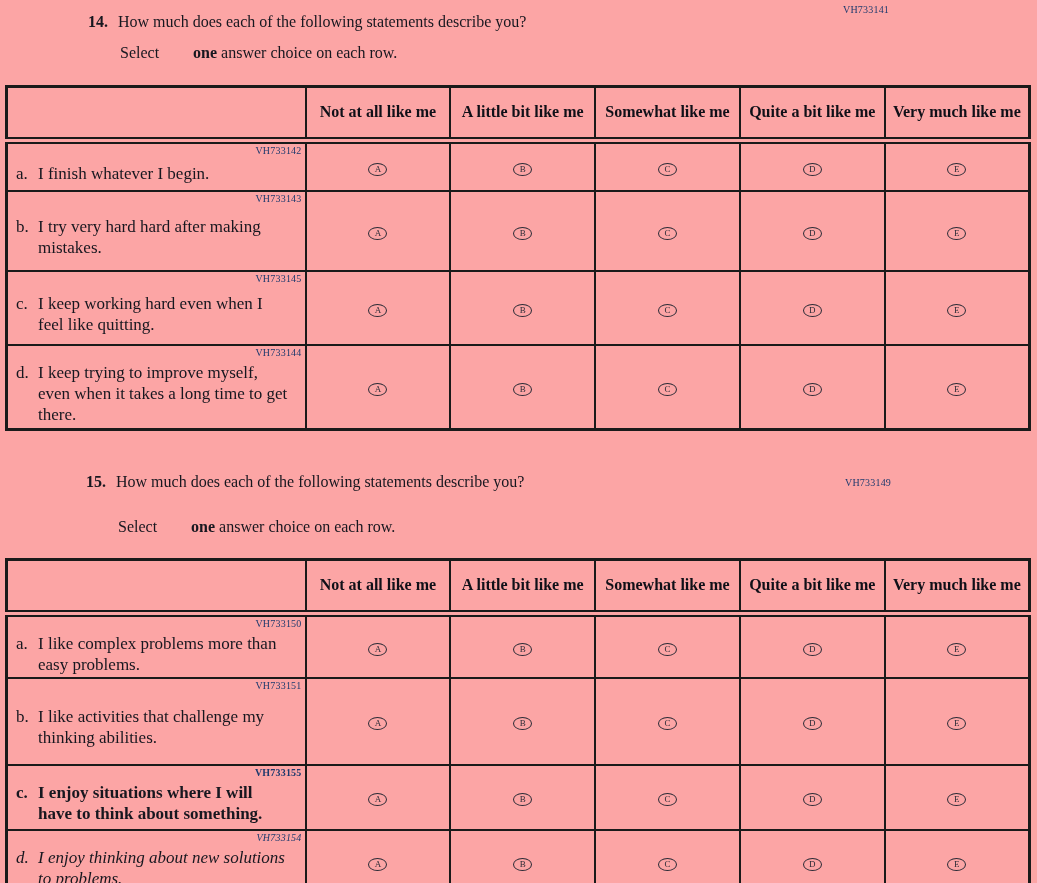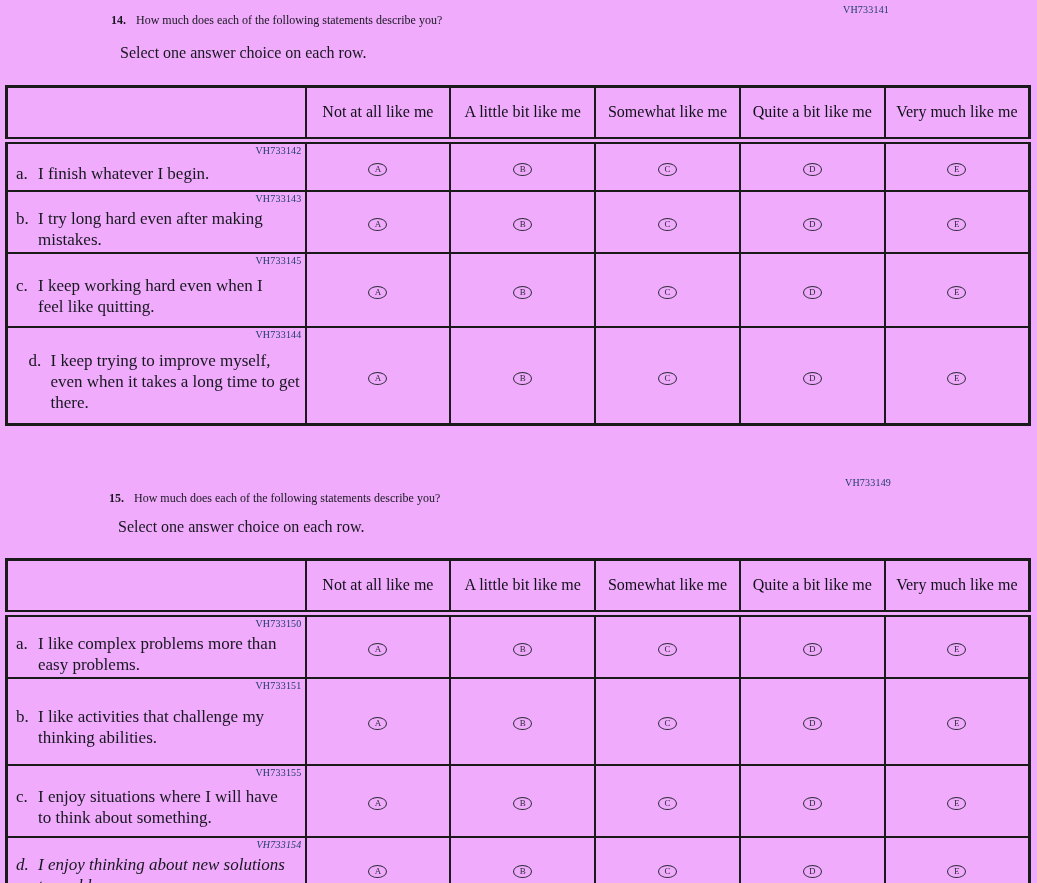--- a/index.html
+++ b/index.html
@@ -1,35 +1,35 @@
 <!DOCTYPE html>
 <html><head>
 <meta charset="utf-8">
 <style>
   html,body{margin:0;padding:0;background:#ffffff;}
   #page{
-    position:relative;width:1037px;height:883px;background:#f0abfc;
+    position:relative;width:1037px;height:883px;background:#fca5a5;
     font-family:"Liberation Serif","DejaVu Serif",serif;color:#17171f;overflow:hidden;
   }
   .q-code{
     position:absolute;font-size:10px;color:#1e3a6e;letter-spacing:.2px;
   }
-  .q-line{position:absolute;font-size:12px;white-space:nowrap;margin-left:23px;}
+  .q-line{position:absolute;font-size:16px;white-space:nowrap;}
   .q-number{font-weight:bold;display:inline-block;margin-right:10px;}
   .q-instr{position:absolute;font-size:16px;white-space:nowrap;}
-  .q-instr .bold{font-weight:normal;}
+  .q-instr .bold{font-weight:bold;margin-left:30px;}
   .resp-table{
     position:absolute;left:5px;width:1026px;
     border-collapse:collapse;table-layout:fixed;
     border:3px solid #1a1a1a;
   }
   .resp-table th,.resp-table td{border:2px solid #1a1a1a;padding:0;}
   .resp-table thead th{
     height:45px;border-bottom:7px double #1a1a1a;
-    font-size:16px;font-weight:normal;color:#101018;
+    font-size:16px;font-weight:bold;color:#101018;
     text-align:center;vertical-align:middle;line-height:1.15;padding:2px 4px;
   }
   .stmt-cell{vertical-align:top;}
   .stmt-inner{display:flex;flex-direction:column;height:100%;box-sizing:border-box;}
   .item-code{
     flex:0 0 auto;text-align:right;font-size:10px;color:#1e3a6e;
     padding:1px 3px 0 0;height:13px;line-height:12px;letter-spacing:.2px;
   }
   .stmt{display:flex;margin:auto 0;padding:2px 4px 4px 8px;font-size:17px;line-height:21px;}
   .item-label{flex:0 0 22px;}
@@ -86,25 +86,25 @@
               </div>
             </td>
             <td class="opt-cell"><span class="bubble">A</span></td>
             <td class="opt-cell"><span class="bubble">B</span></td>
             <td class="opt-cell"><span class="bubble">C</span></td>
             <td class="opt-cell"><span class="bubble">D</span></td>
             <td class="opt-cell"><span class="bubble">E</span></td>
           </tr>
           <tr style="height: 62px;">
             <td class="stmt-cell">
-              <div class="stmt-inner" style="height: 60px;">
+              <div class="stmt-inner" style="height: 78px;">
                 <div class="item-code">VH733143</div>
                 <div class="stmt">
                   <span class="item-label">b.</span>
-                  <span class="item-text">I try long hard even after making mistakes.</span>
+                  <span class="item-text">I try very hard hard after making mistakes.</span>
                 </div>
               </div>
             </td>
             <td class="opt-cell"><span class="bubble">A</span></td>
             <td class="opt-cell"><span class="bubble">B</span></td>
             <td class="opt-cell"><span class="bubble">C</span></td>
             <td class="opt-cell"><span class="bubble">D</span></td>
             <td class="opt-cell"><span class="bubble">E</span></td>
           </tr>
           <tr style="height: 64px;">
@@ -118,41 +118,41 @@
               </div>
             </td>
             <td class="opt-cell"><span class="bubble">A</span></td>
             <td class="opt-cell"><span class="bubble">B</span></td>
             <td class="opt-cell"><span class="bubble">C</span></td>
             <td class="opt-cell"><span class="bubble">D</span></td>
             <td class="opt-cell"><span class="bubble">E</span></td>
           </tr>
           <tr style="height: 82px;">
             <td class="stmt-cell">
-              <div class="stmt-inner" style="height: 95px; align-items: flex-end;">
+              <div class="stmt-inner" style="height: 82px;">
                 <div class="item-code">VH733144</div>
                 <div class="stmt">
                   <span class="item-label">d.</span>
                   <span class="item-text">I keep trying to improve myself, even when it takes a long time to get there.</span>
                 </div>
               </div>
             </td>
             <td class="opt-cell"><span class="bubble">A</span></td>
             <td class="opt-cell"><span class="bubble">B</span></td>
             <td class="opt-cell"><span class="bubble">C</span></td>
             <td class="opt-cell"><span class="bubble">D</span></td>
             <td class="opt-cell"><span class="bubble">E</span></td>
           </tr>
         </tbody>
     </table>
   </div>
 
   <div>
     <div class="q-code" style="left:845px;top:477px;">VH733149</div>
-    <div class="q-line" style="left:86px;top:491px;text-align:center;">
+    <div class="q-line" style="left:86px;top:473px;text-align:center;">
       <span class="q-number">15.</span><span>How much does each of the following statements describe you?</span>
     </div>
     <div class="q-instr" style="left:118px;top:518px;">
       <span>Select </span><span class="bold">one</span><span> answer choice on each row.</span>
     </div>
     <table class="resp-table" style="top:558px;">
       <colgroup>
           <col style="width:299px;">
           <col>
           <col>
@@ -198,21 +198,21 @@
               </div>
             </td>
             <td class="opt-cell"><span class="bubble">A</span></td>
             <td class="opt-cell"><span class="bubble">B</span></td>
             <td class="opt-cell"><span class="bubble">C</span></td>
             <td class="opt-cell"><span class="bubble">D</span></td>
             <td class="opt-cell"><span class="bubble">E</span></td>
           </tr>
           <tr style="height: 63px;">
             <td class="stmt-cell">
-              <div class="stmt-inner" style="height: 70px;">
+              <div class="stmt-inner" style="height: 63px; font-weight: bold;">
                 <div class="item-code">VH733155</div>
                 <div class="stmt">
                   <span class="item-label">c.</span>
                   <span class="item-text">I enjoy situations where I will have to think about something.</span>
                 </div>
               </div>
             </td>
             <td class="opt-cell"><span class="bubble">A</span></td>
             <td class="opt-cell"><span class="bubble">B</span></td>
             <td class="opt-cell"><span class="bubble">C</span></td>

